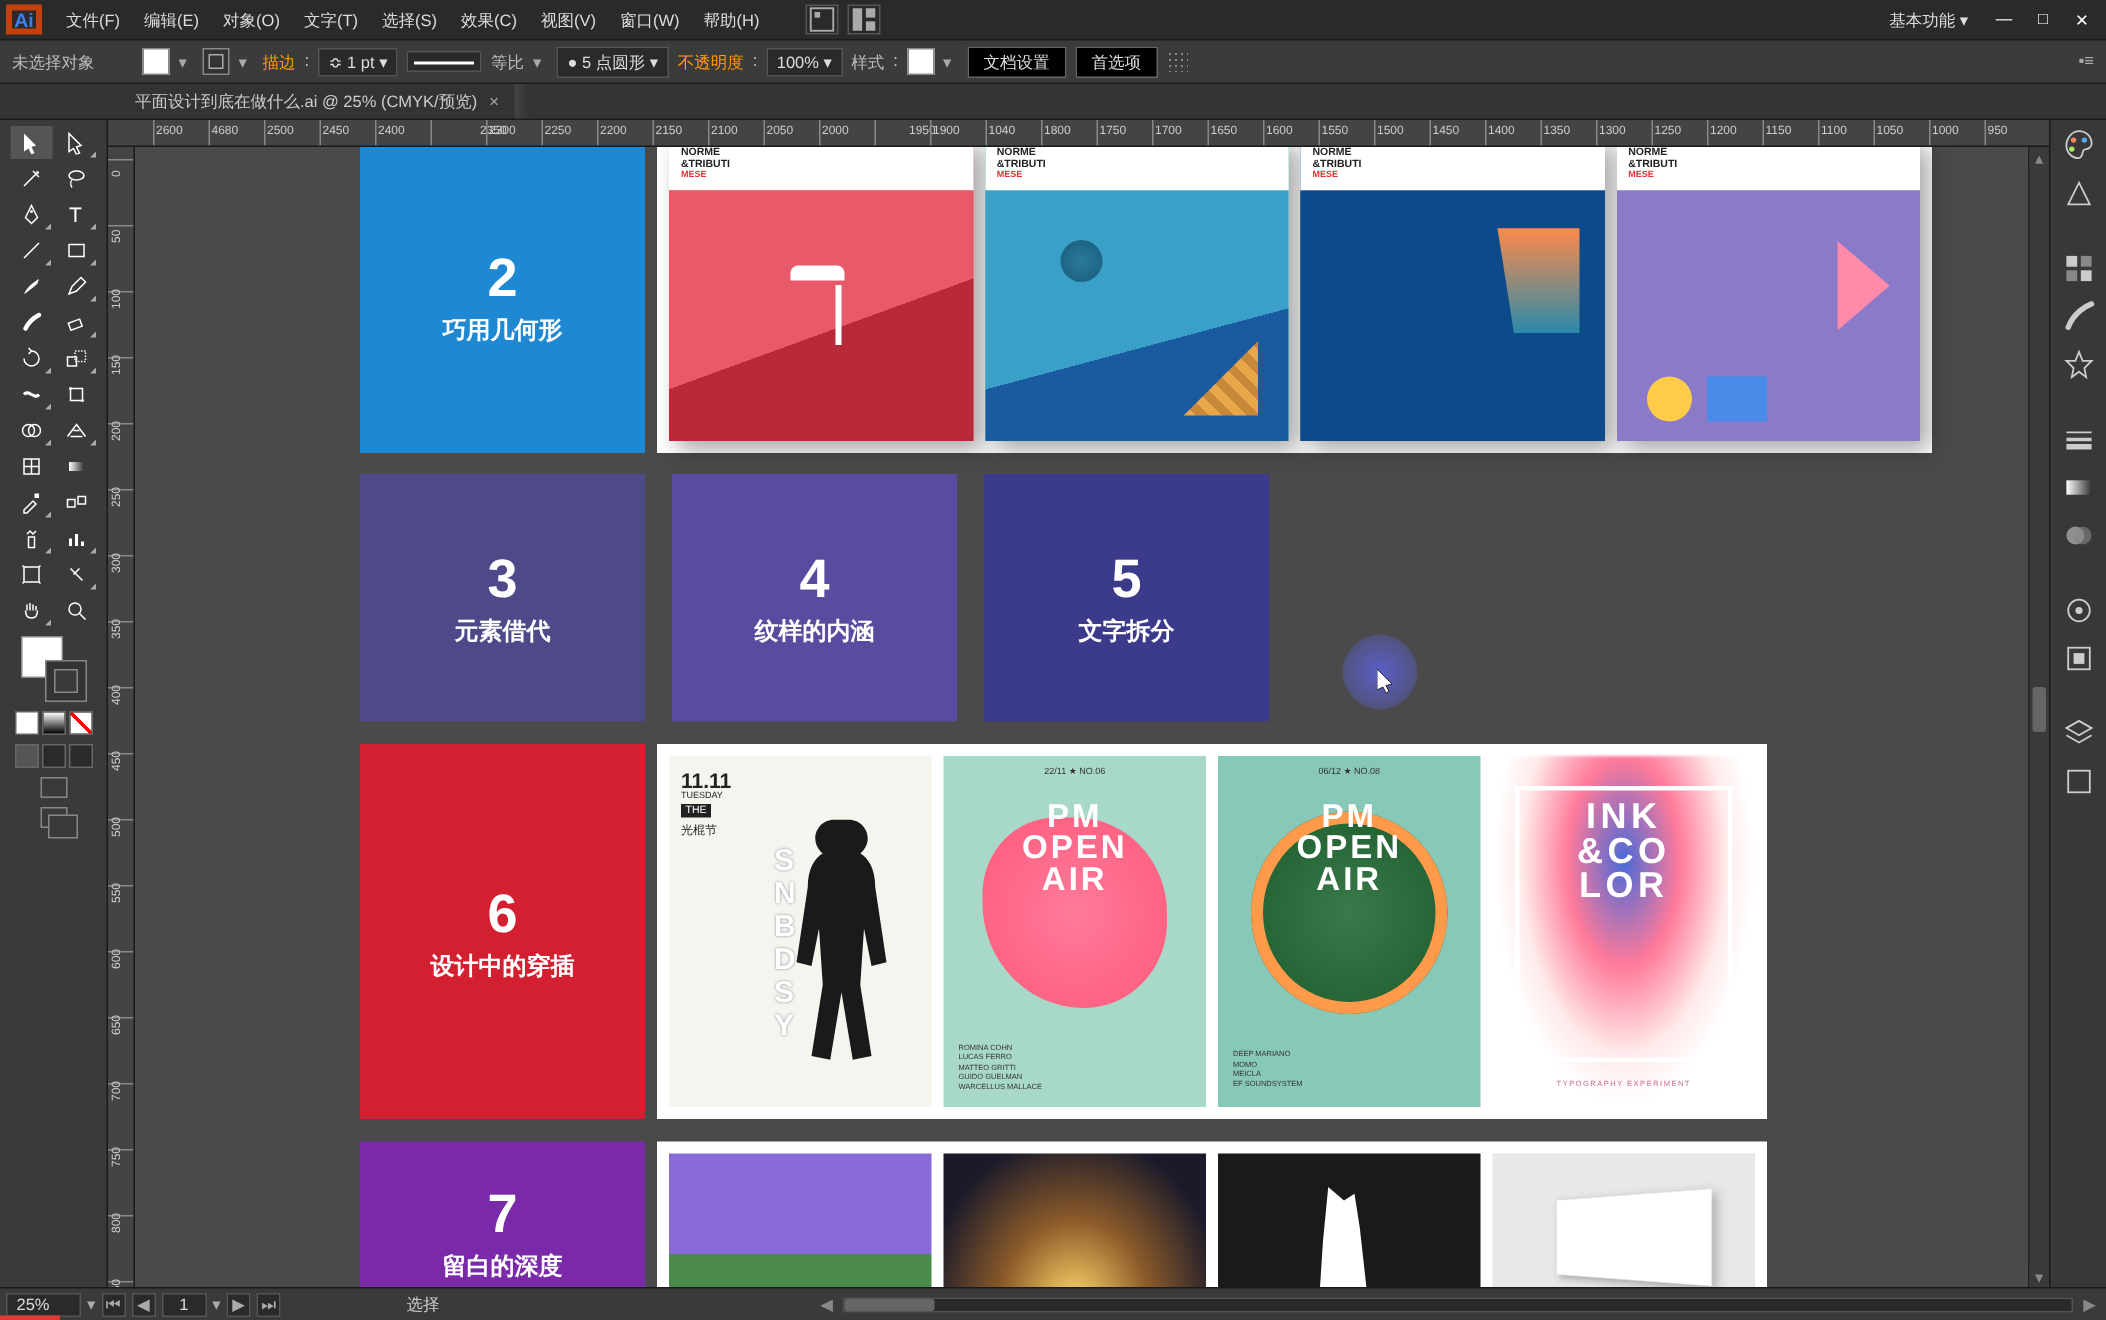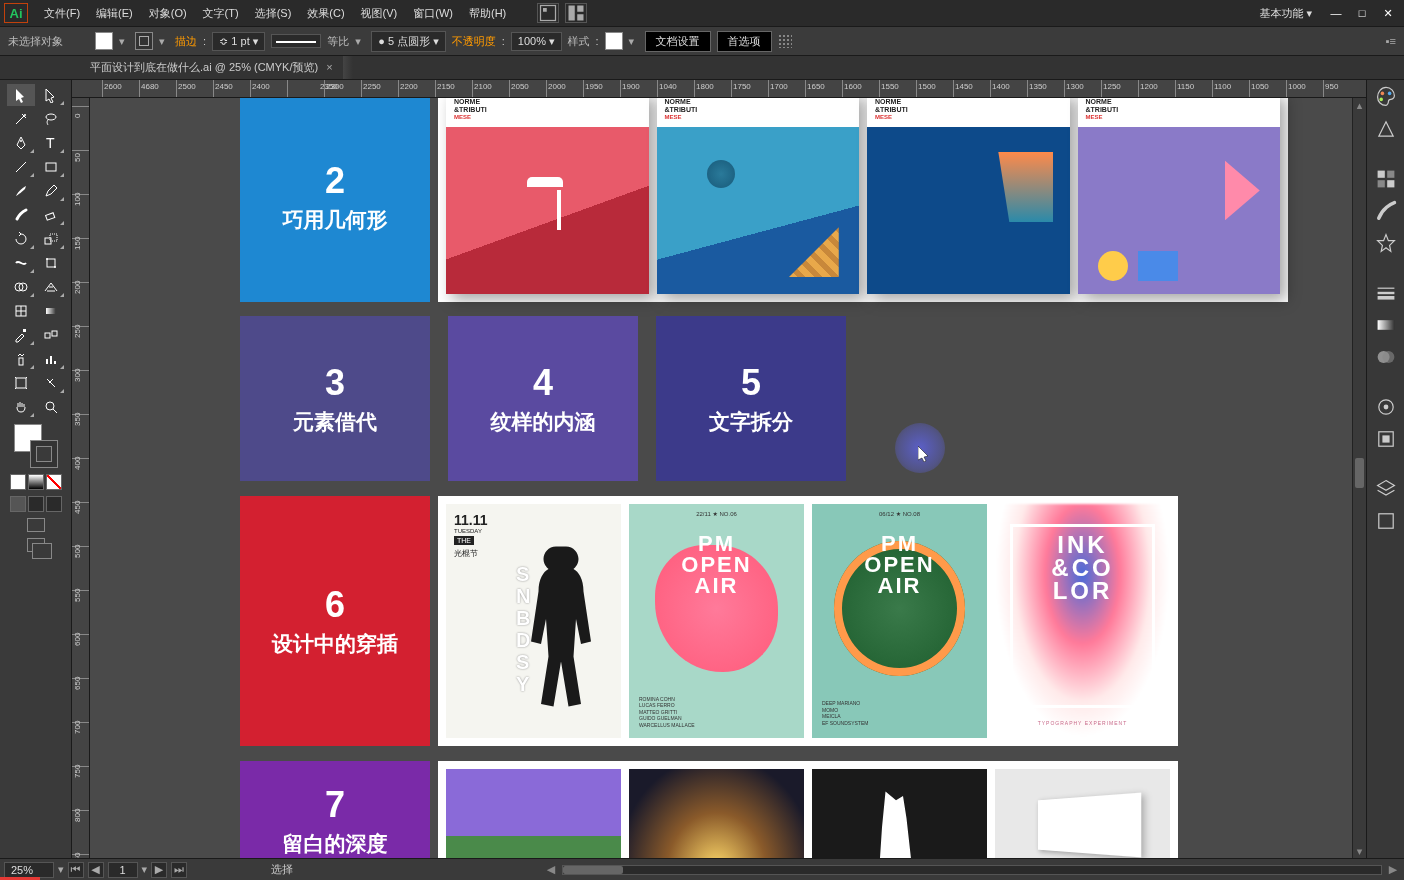--- a/index.html
+++ b/index.html
@@ -1,19 +1,19 @@
 <!DOCTYPE html>
 <html><head>
 <meta charset="utf-8">
 <style>
 * { margin: 0; padding: 0; box-sizing: border-box; font-family: "Microsoft YaHei", sans-serif; }
 body { background: #323232; color: #ccc; font-size: 11px; overflow: hidden; width: 1404px; height: 880px; }
 
 .menubar { height: 26px; background: #2a2a2a; display: flex; align-items: center; padding: 0 4px; }
-.menubar .logo { width: 24px; height: 20px; background: #2a2a2a; color: #22c55e; font-weight: bold; display: flex; align-items: center; justify-content: center; font-size: 13px; margin-right: 8px; border: 1px solid #c2410c; }
+.menubar .logo { width: 24px; height: 20px; background: #2a2a2a; color: #3b82f6; font-weight: bold; display: flex; align-items: center; justify-content: center; font-size: 13px; margin-right: 8px; border: 4px solid #c2410c; }
 .menubar .menu-item { padding: 4px 8px; color: #ddd; cursor: pointer; }
 .menubar .spacer { flex: 1; }
 .menubar .right-group { display: flex; align-items: center; gap: 2px; }
 .menubar .wkspc { padding: 3px 10px; background: #2a2a2a; color: #ddd; }
 .menubar .win-btn { width: 24px; height: 18px; background: #2a2a2a; color: #fff; display: flex; align-items: center; justify-content: center; }
 .menubar .sep { width: 20px; }
 .menubar .icon-box { width: 22px; height: 20px; border: 1px solid #555; margin: 0 3px; display: flex; align-items: center; justify-content: center; }
 
 .control-bar { height: 30px; background: #3b3b3b; border-top: 1px solid #1a1a1a; border-bottom: 1px solid #1a1a1a; display: flex; align-items: center; padding: 0 8px; gap: 6px; }
 .control-bar .lbl { color: #bbb; }
@@ -64,21 +64,21 @@
 
 .canvas-wrap { flex: 1; position: relative; overflow: hidden; background: #4a4a4a; }
 .hruler { height: 18px; background: #444; border-bottom: 1px solid #1a1a1a; position: relative; overflow: hidden; }
 .hruler .tick { position: absolute; top: 0; height: 100%; width: 1px; background: #888; }
 .hruler .num { position: absolute; top: 2px; font-size: 8px; color: #ccc; }
 
 .canvas { position: absolute; top: 18px; left: 0; right: 0; bottom: 0; overflow: hidden; }
 
 .design-block { position: absolute; display: flex; flex-direction: column; align-items: center; justify-content: center; color: #fff; font-weight: bold; }
 .design-block .num { font-size: 36px; }
-.design-block .title { font-size: 21px; margin-top: 4px; text-align: right; }
+.design-block .title { font-size: 16px; margin-top: 4px; text-align: right; }
 
 .poster-row { position: absolute; background: #fff; display: flex; padding: 8px; gap: 8px; }
 .poster { flex: 1; position: relative; }
 
 .cursor-highlight { position: absolute; width: 50px; height: 50px; border-radius: 50%; background: radial-gradient(circle, #5b5fc7 0%, #5b5fc780 60%, transparent 100%); pointer-events: none; }
 .cursor-arrow { position: absolute; width: 12px; height: 16px; color:#fff; pointer-events: none; }
 
 .right-dock { width: 38px; background: #383838; border-left: 1px solid #1a1a1a; display: flex; flex-direction: column; align-items: center; padding-top: 6px; gap: 10px; }
 .right-dock .dock-icon { width: 24px; height: 22px; display: flex; align-items: center; justify-content: center; color: #ccc; }
 .right-dock .dock-sep { height: 8px; }
@@ -398,21 +398,21 @@
         <div class="num" style="left: 328px;">2200</div>
         <div class="tick" style="left: 363px;"></div>
         <div class="num" style="left: 365px;">2150</div>
         <div class="tick" style="left: 400px;"></div>
         <div class="num" style="left: 402px;">2100</div>
         <div class="tick" style="left: 437px;"></div>
         <div class="num" style="left: 439px;">2050</div>
         <div class="tick" style="left: 474px;"></div>
         <div class="num" style="left: 476px;">2000</div>
         <div class="tick" style="left: 511px;"></div>
-        <div class="num" style="left: 513px; text-align: right;">1950</div>
+        <div class="num" style="left: 534px; text-align: right;">1950</div>
         <div class="tick" style="left: 548px;"></div>
         <div class="num" style="left: 550px;">1900</div>
         <div class="tick" style="left: 585px;"></div>
         <div class="num" style="left: 587px;">1040</div>
         <div class="tick" style="left: 622px;"></div>
         <div class="num" style="left: 624px;">1800</div>
         <div class="tick" style="left: 659px;"></div>
         <div class="num" style="left: 661px;">1750</div>
         <div class="tick" style="left: 696px;"></div>
         <div class="num" style="left: 698px;">1700</div>

